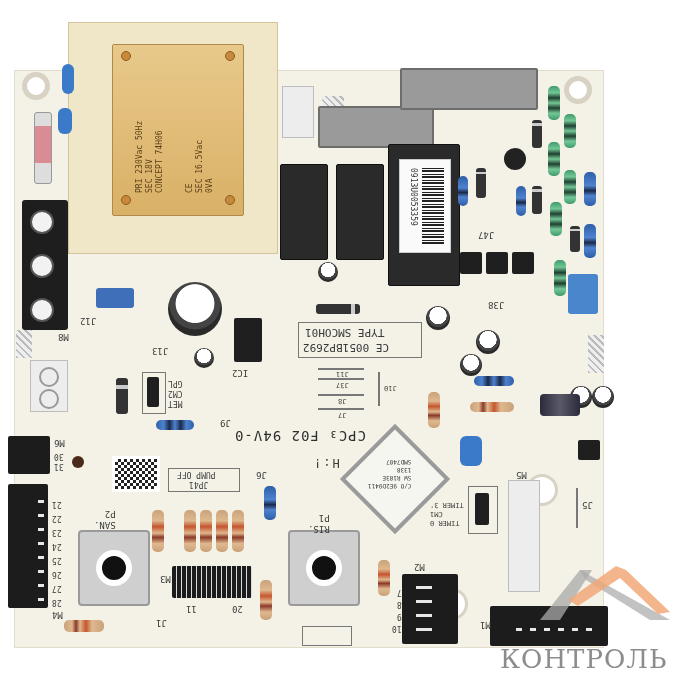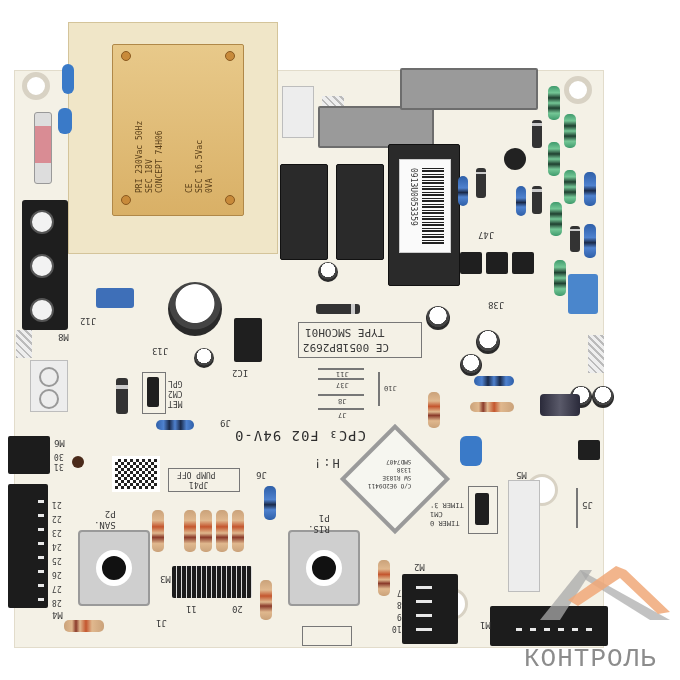--- a/index.html
+++ b/index.html
@@ -292,13 +292,13 @@
   <div class="abs pin" style="left:82px;top:22px;"></div>
   <div class="abs pin" style="left:96px;top:22px;"></div>
 </div>
 <div class="abs silk" style="left:480px;top:620px;">M1</div>
 
 <svg class="abs" style="left:520px;top:560px;" width="160" height="80" viewBox="0 0 160 80">
   <polygon points="20,60 60,10 72,10 40,60" fill="#a8a8a8" opacity="0.75"></polygon>
   <polygon points="60,10 150,60 130,60 66,20" fill="#a8a8a8" opacity="0.7"></polygon>
   <polygon points="48,40 96,6 106,10 150,52 138,54 100,18 58,46" fill="#f0a878" opacity="0.85"></polygon>
 </svg>
-<div class="abs wm-text" style="left:524px;top:644px;font-family:Liberation Mono, monospace;">КОНТРОЛЬ</div>
+<div class="abs wm-text" style="left:500px;top:644px;">КОНТРОЛЬ</div>
 
 </body></html>

